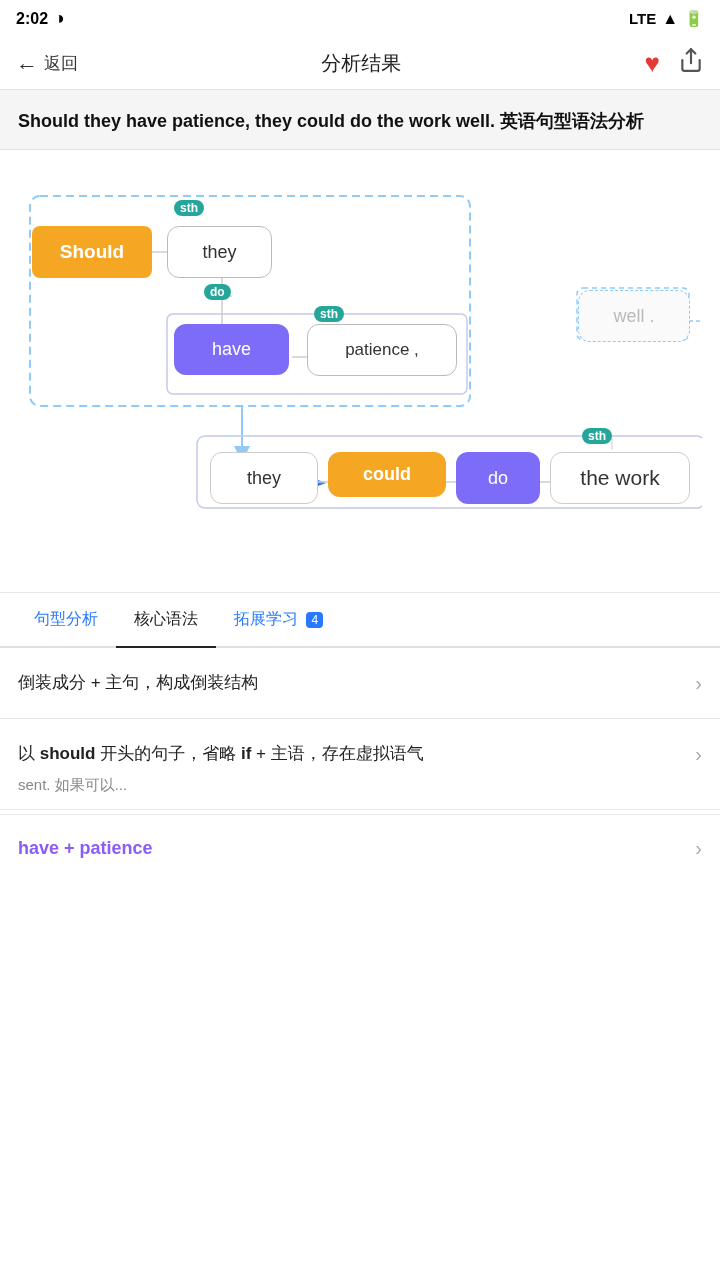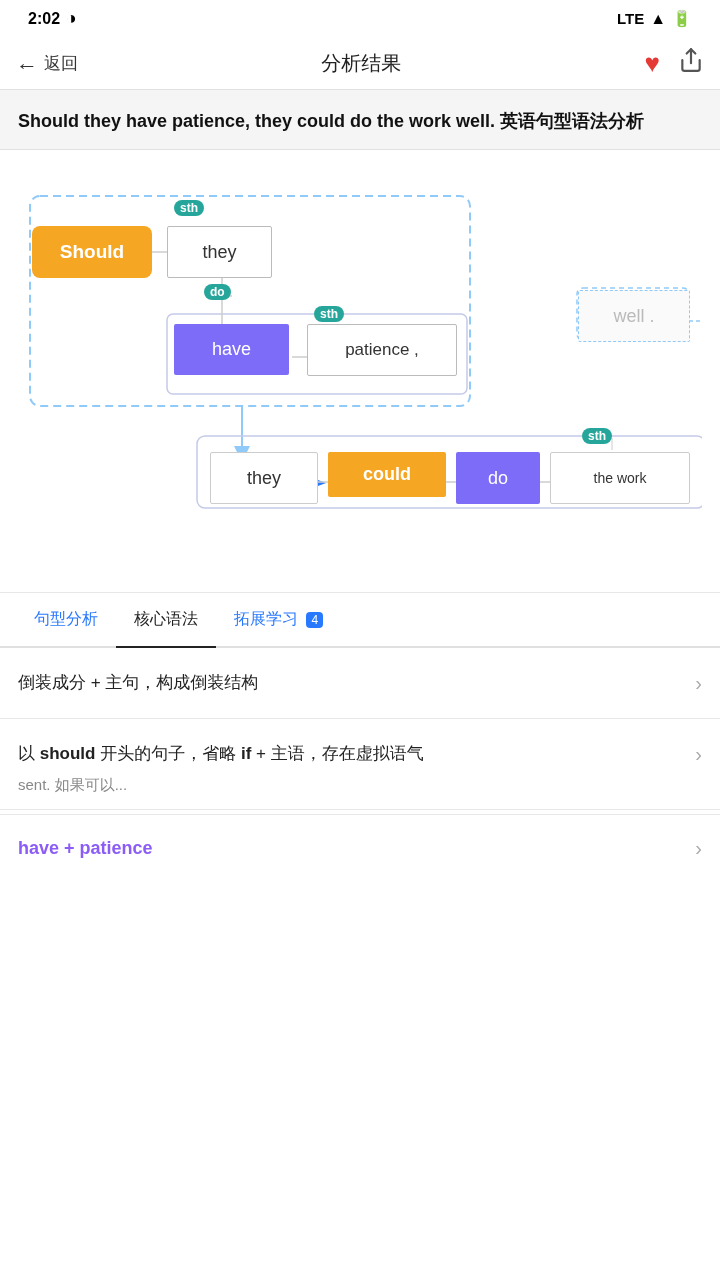--- a/index.html
+++ b/index.html
@@ -10,21 +10,21 @@
       background: #fff;
       font-family: -apple-system, "PingFang SC", "Microsoft YaHei", sans-serif;
       overflow-x: hidden;
     }
 
     
     .status-bar {
       display: flex;
       justify-content: space-between;
       align-items: center;
-      padding: 8px 28px;
+      padding: 8px 16px;
       background: #fff;
       font-size: 16px;
       font-weight: 600;
     }
     .status-left { display: flex; align-items: center; gap: 6px; }
     .status-right { display: flex; align-items: center; gap: 6px; }
 
     
     .header {
       display: flex;
@@ -155,21 +155,21 @@
 
     
     .diagram-inner {
       position: relative;
       width: 690px;
       height: 410px;
     }
 
     .node {
       position: absolute;
-      border-radius: 2px;
+      border-radius: 12px;
       display: flex;
       align-items: center;
       justify-content: center;
       font-size: 18px;
       font-weight: 500;
     }
 
     .tag {
       position: absolute;
       border-radius: 8px;
@@ -302,21 +302,21 @@
     <div class="node" style="left:316px; top:286px; width:118px; height:45px; background:#f5a623; color:#fff; font-weight:700; font-size:18px;">
       could
     </div>
 
     <div class="node" style="left:444px; top:286px; width:84px; height:52px; background:#7c6cf8; color:#fff; font-size:18px;">
       do
     </div>
 
     <div class="tag" style="background:#26a69a; left:570px; top:262px;">sth</div>
 
-    <div class="node" style="left:538px; top:286px; width:140px; height:52px; background:#fff; color:#333; border:1.5px solid #ccc; font-size:14px;">
+    <div class="node" style="left:538px; top:286px; width:140px; height:52px; background:#fff; color:#333; border:1.5px solid #ccc; font-size:21px;">
       the work
     </div>
 
   </div>
 </div>
 
 <div class="tabs">
   <div class="tab blue">
     <span>句型分析</span>
   </div>

